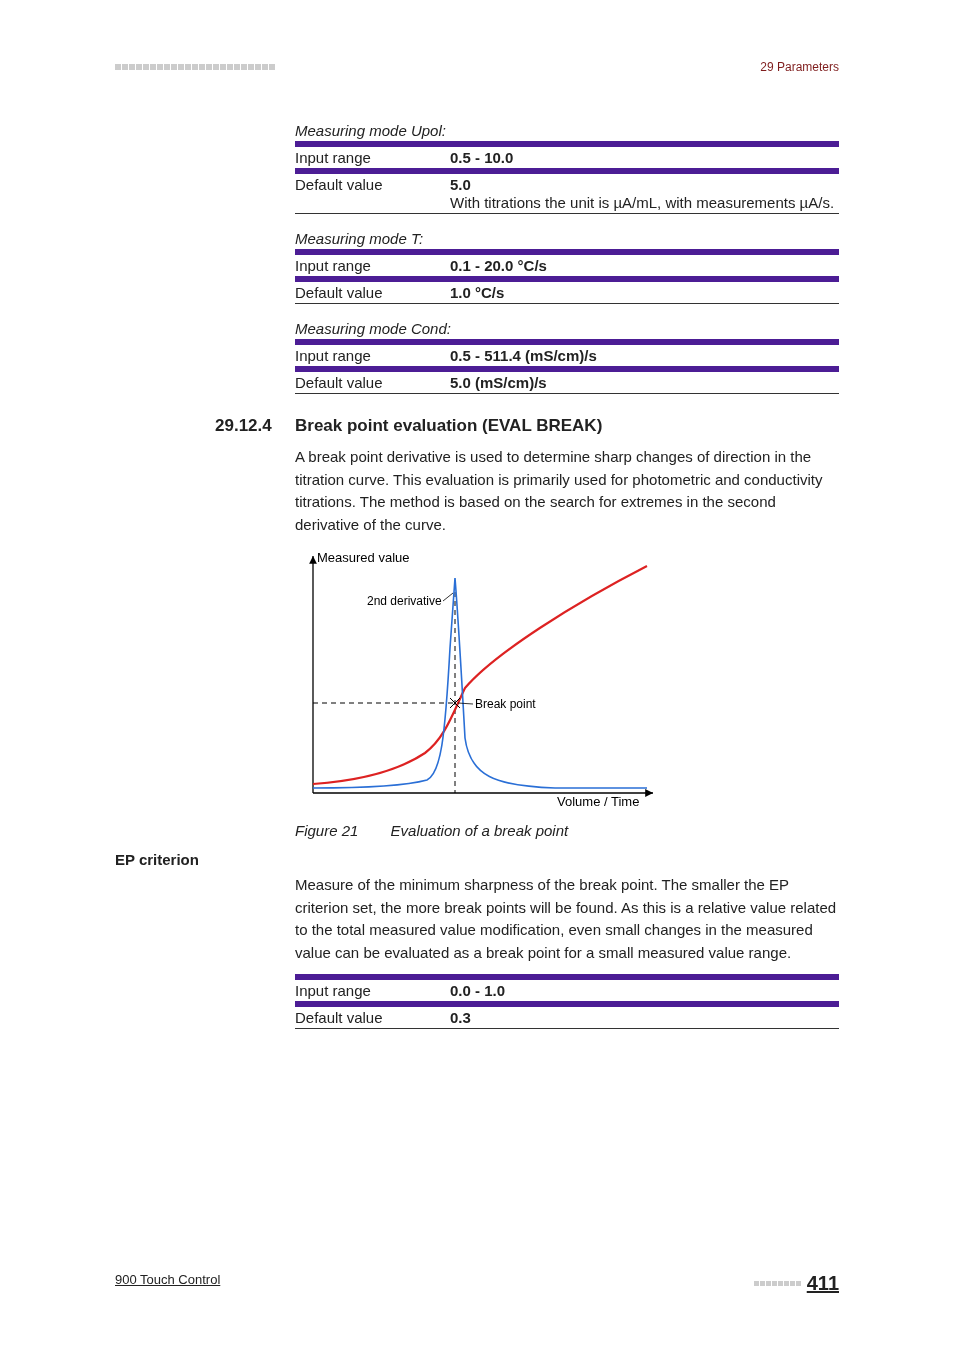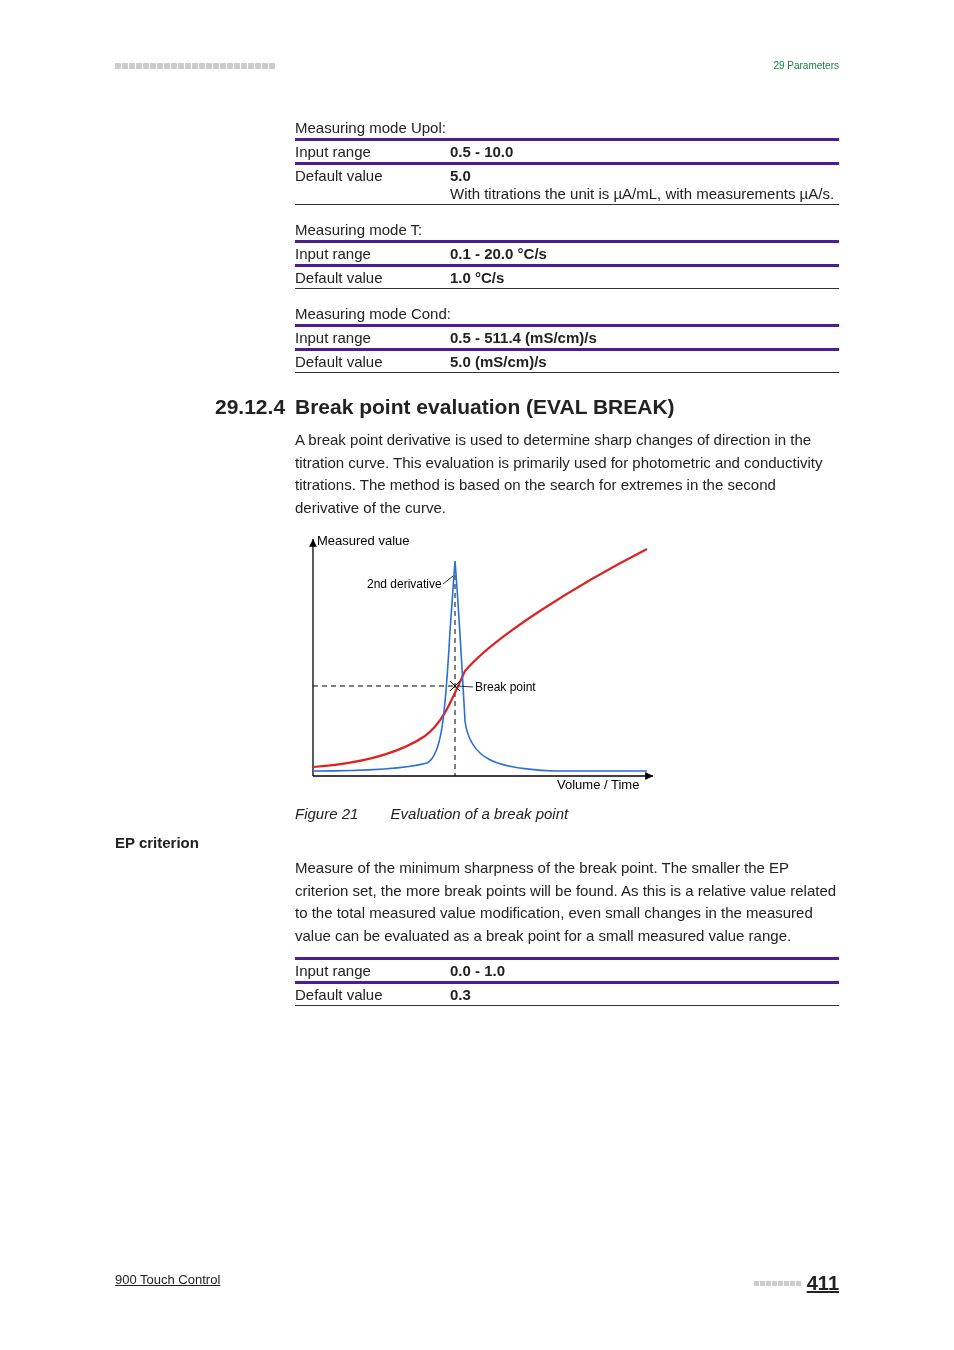--- a/index.html
+++ b/index.html
@@ -23,32 +23,33 @@
     margin-bottom: 48px;
   }
   .top-squares {
     display: flex;
     gap: 1px;
   }
   .top-squares span {
     width: 6px; height: 6px; background: #ccc; display: inline-block;
   }
   .crumb {
-    font-size: 10px;
-    color: #15803d;
+    font-size: 12px;
+    color: #7f1d1d;
   }
   .content {
     margin-left: 180px;
   }
   .mode-heading {
+    font-style: italic;
     margin: 0 0 2px 0;
   }
   .param-row {
     display: flex;
-    border-top: 3px solid #4c1d95;
+    border-top: 6px solid #4c1d95;
     padding: 2px 0;
   }
   .param-row:last-of-type {
     border-bottom: 1px solid #333;
   }
   .param-label {
     width: 155px;
     flex-shrink: 0;
   }
   .param-value {
@@ -61,21 +62,21 @@
     margin-top: 1px;
   }
   .group {
     margin-bottom: 16px;
   }
   .section-head {
     display: flex;
     margin-top: 22px;
     margin-bottom: 10px;
     font-weight: bold;
-    font-size: 21px;
+    font-size: 17px;
   }
   .section-num {
     width: 80px;
     flex-shrink: 0;
     margin-left: 100px;
   }
   .body-text {
     margin: 0 0 10px 0;
     line-height: 1.5;
   }

